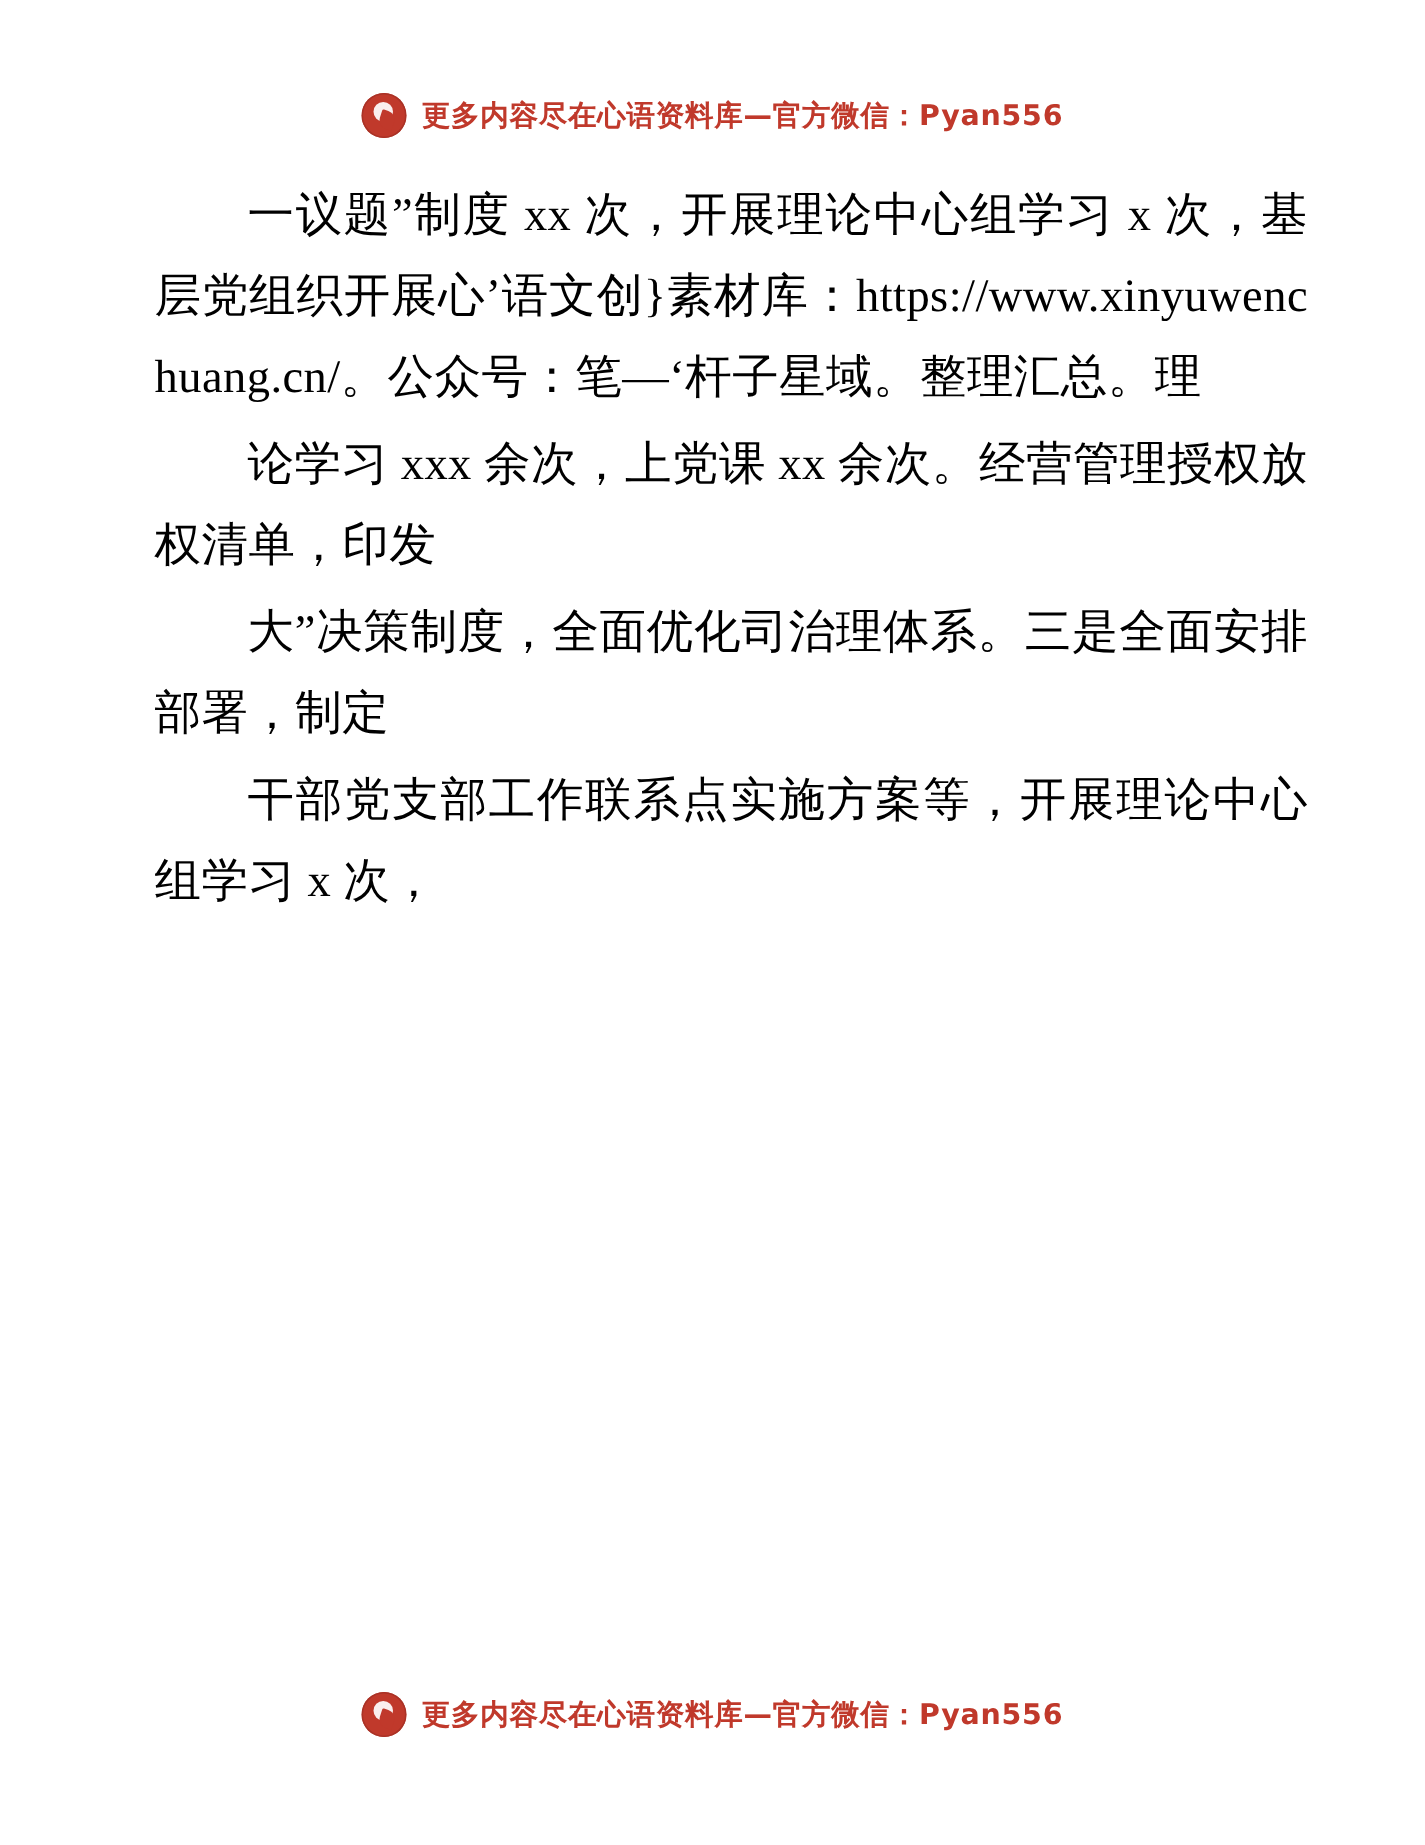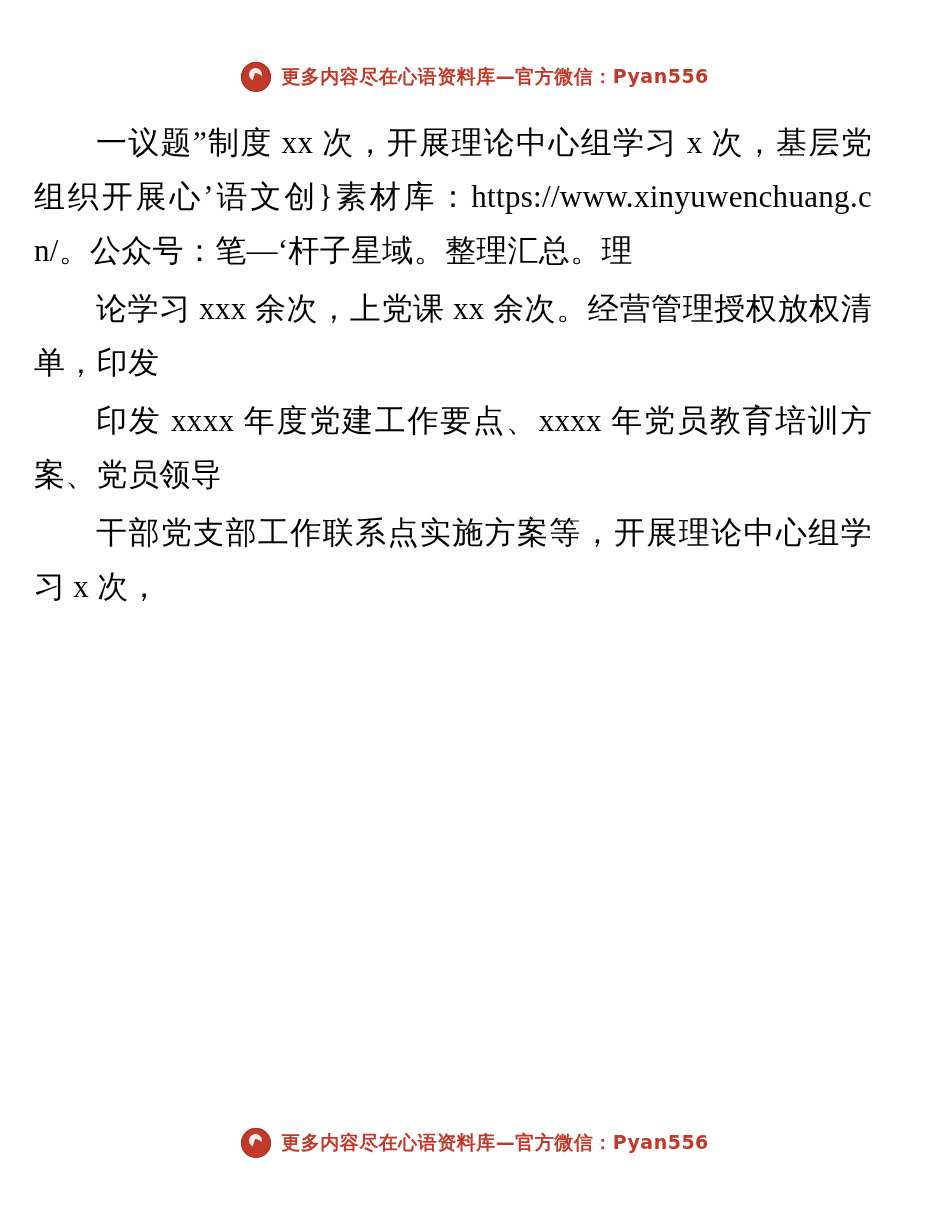--- a/index.html
+++ b/index.html
@@ -79,21 +79,21 @@
     color: #c0392b;
     letter-spacing: 0.5px;
     white-space: nowrap;
   }
   .banner-text .sub {
     font-weight: bold;
   }
 
   
   .doc-body {
-    margin: 24px 78px 0 34px;
+    margin: 24px 78px 0 103px;
   }
   .para {
     font-size: 31px;
     line-height: 1.74;
     text-indent: 2em;
     margin: 0 0 4px 0;
     text-align: justify;
     text-justify: inter-ideograph;
     letter-spacing: 0.3px;
     word-break: break-all;
@@ -110,21 +110,21 @@
   <div class="banner banner-top">
     <div class="banner-logo"></div>
     <div class="banner-text">
       <span>更多内容尽在心语资料库—</span><span class="sub">官方微信：Pyan556</span>
     </div>
   </div>
 
   <div class="doc-body">
     <p class="para para-first">一议题”制度 xx 次，开展理论中心组学习 x 次，基层党组织开展心’语文创}素材库：https://www.xinyuwenchuang.cn/。公众号：笔—‘杆子星域。整理汇总。理</p>
     <p class="para">论学习 xxx 余次，上党课 xx 余次。经营管理授权放权清单，印发</p>
-    <p class="para">印发 xxxx 年度党建工作要点、xxxx 年党员教育培训方案、党员领导</p>
+    <p class="para">大”决策制度，全面优化司治理体系。三是全面安排部署，制定</p>
     <p class="para">干部党支部工作联系点实施方案等，开展理论中心组学习 x 次，</p>
   </div>
 
   <div class="banner banner-bottom">
     <div class="banner-logo"></div>
     <div class="banner-text">
       <span>更多内容尽在心语资料库—</span><span class="sub">官方微信：Pyan556</span>
     </div>
   </div>
 

